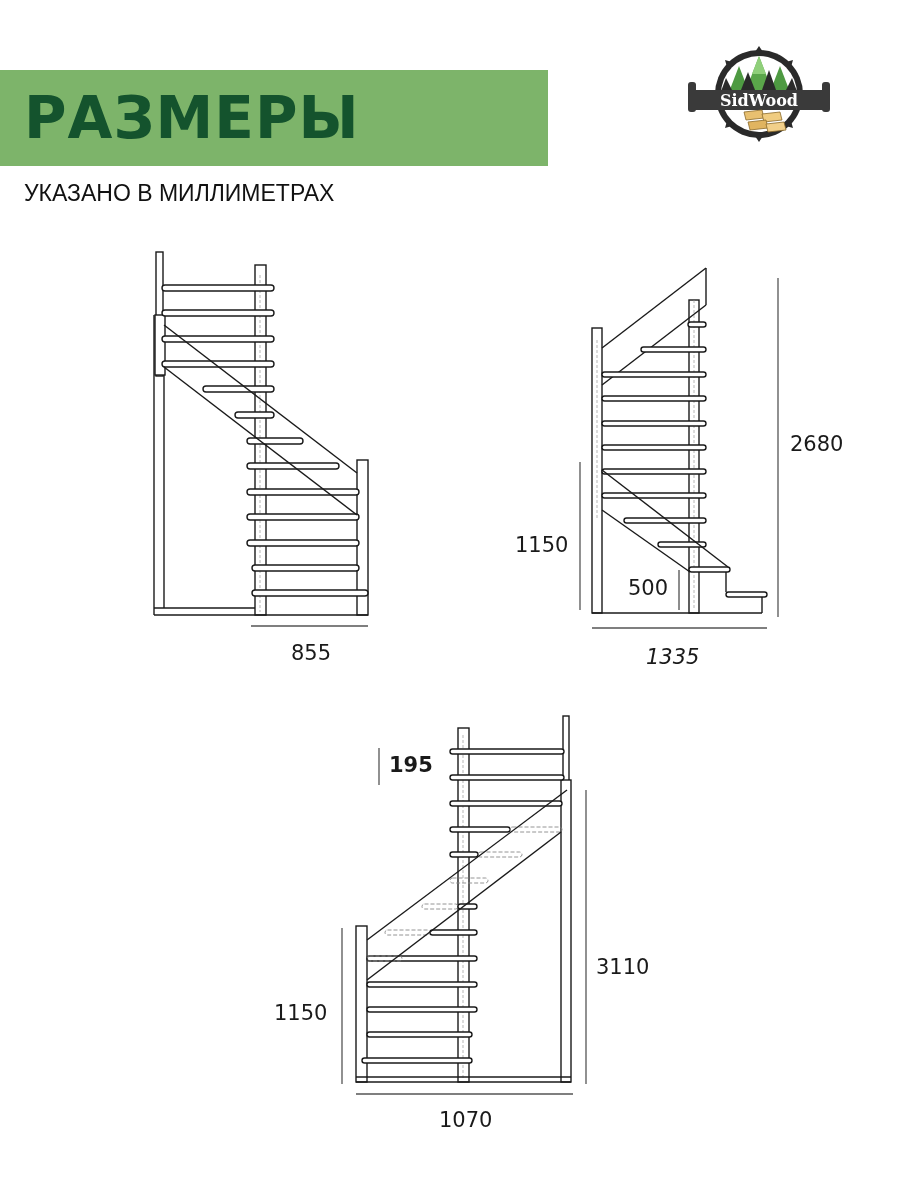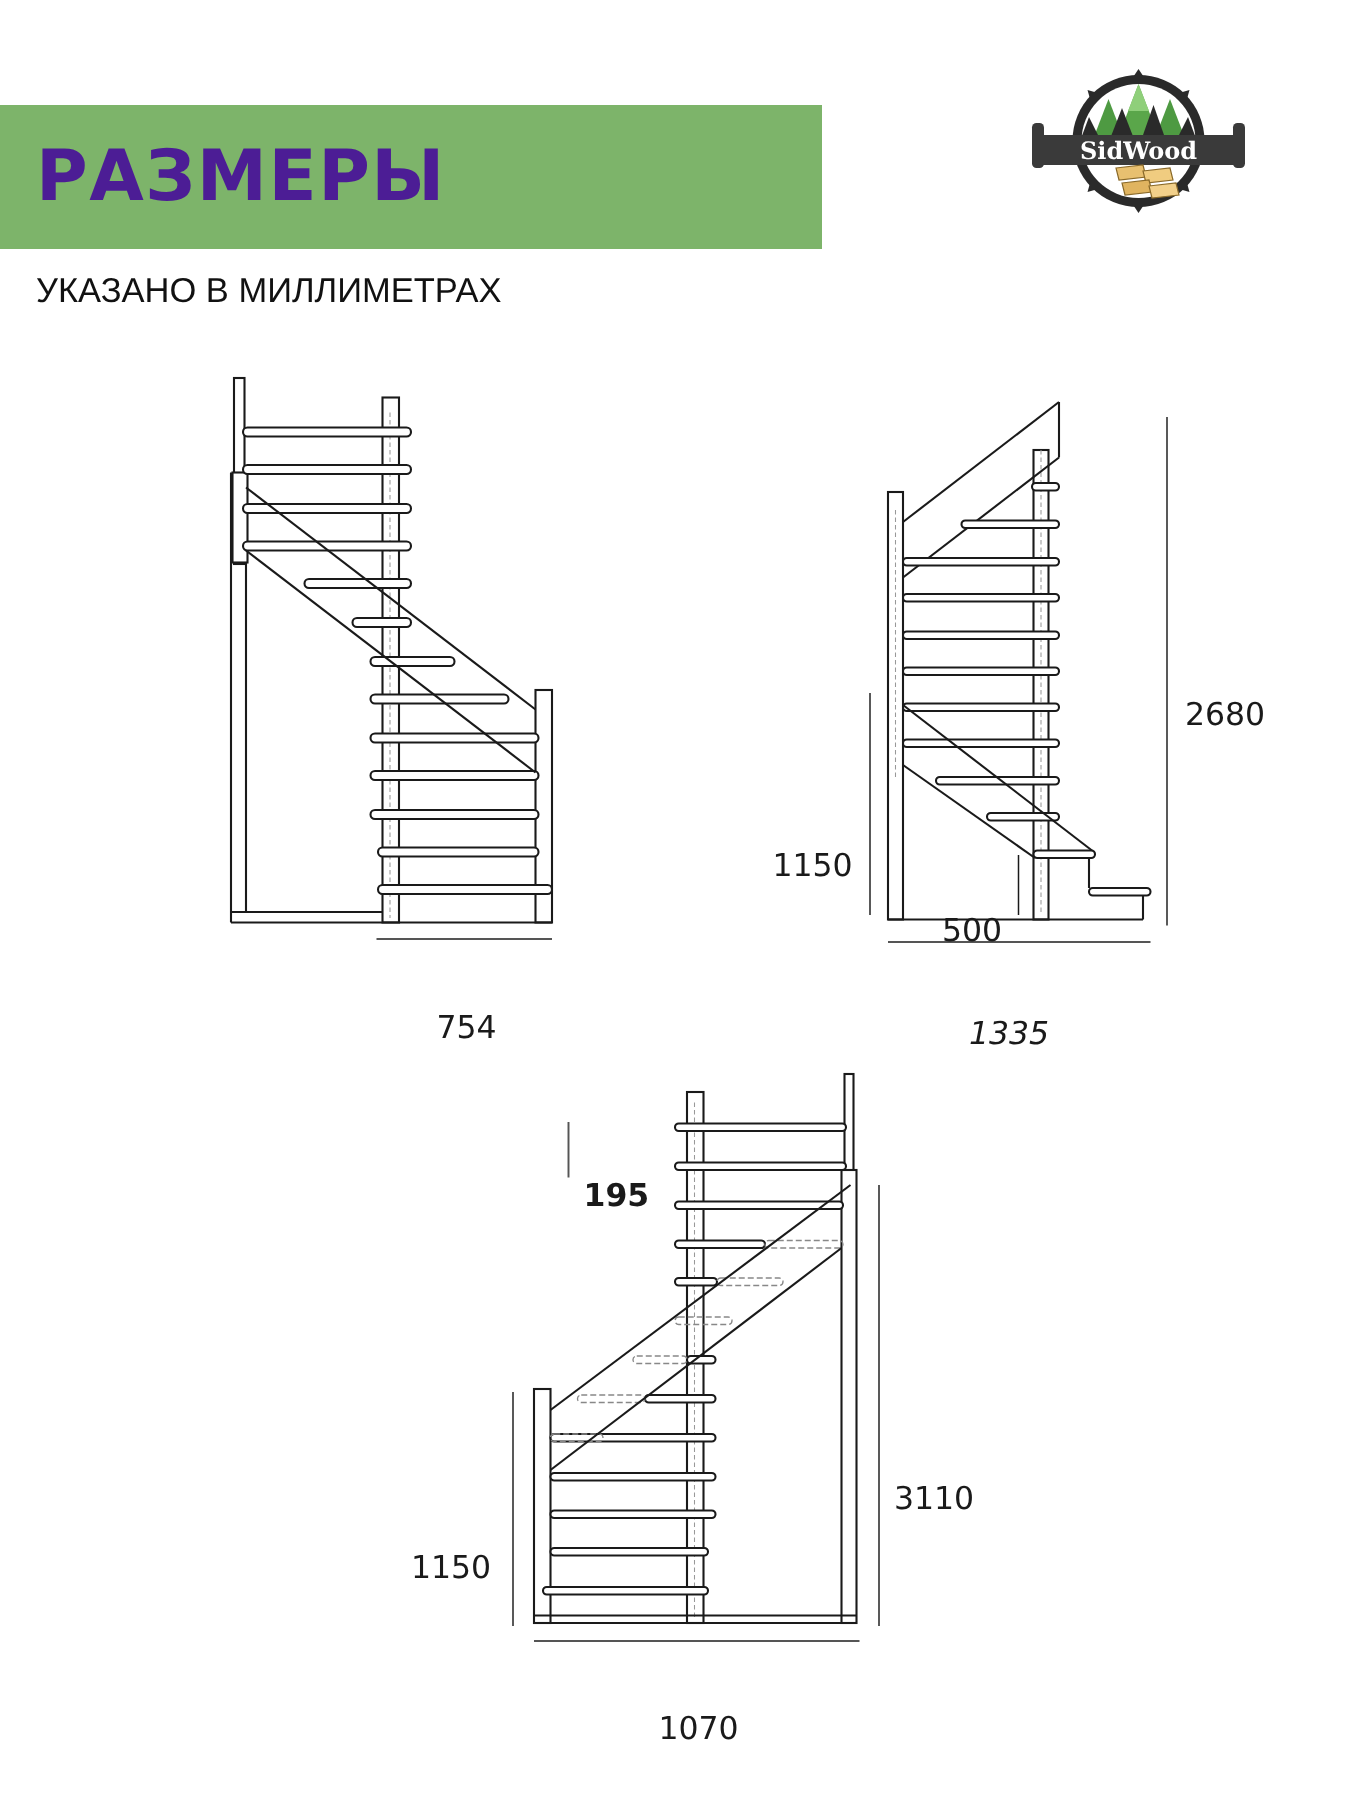--- a/index.html
+++ b/index.html
@@ -1,22 +1,22 @@
 <!DOCTYPE html>
 <html><head>
 <meta charset="utf-8">
 <style>
   html, body { margin:0; padding:0; background:#ffffff; }
   body { width:900px; height:1201px; position:relative; overflow:hidden; font-family:"Liberation Sans", sans-serif; }
   .banner { position:absolute; left:0; top:70px; width:548px; height:96px; background:#7db46a; }
-  .banner-title { position:absolute; left:24px; top:18px; font-family:"DejaVu Sans", sans-serif; font-weight:bold; font-size:47px; color:#4c1d95; letter-spacing:1px; line-height:60px; }
+  .banner-title { position:absolute; left:24px; top:18px; font-family:"DejaVu Sans", sans-serif; font-weight:bold; font-size:58px; color:#14532d; letter-spacing:1px; line-height:60px; }
   .subtitle { position:absolute; left:24px; top:178px; font-family:"Liberation Sans", sans-serif; font-weight:normal; font-size:23px; color:#111; line-height:30px; }
   .logo { position:absolute; left:684px; top:42px; width:150px; height:105px; }
   .drawing { position:absolute; left:0; top:0; width:900px; height:1201px; }
-  .dim { position:absolute; font-family:"DejaVu Sans", sans-serif; font-size:21px; color:#1a1a1a; line-height:24px;margin-top:32px; }
+  .dim { position:absolute; font-family:"DejaVu Sans", sans-serif; font-size:21px; color:#1a1a1a; line-height:24px; }
 </style>
 </head>
 <body>
 
 <div class="banner">
   <div class="banner-title">РАЗМЕРЫ</div>
 </div>
 <div class="subtitle">УКАЗАНО В МИЛЛИМЕТРАХ</div>
 
 <div class="logo">
@@ -186,21 +186,21 @@
 
     <line x1="367" y1="940" x2="567" y2="790"></line>
     <line x1="367" y1="980" x2="561" y2="832"></line>
   </g>
   <line x1="379" y1="748" x2="379" y2="785" stroke="#555" stroke-width="1.3"></line>
   <line x1="342" y1="928" x2="342" y2="1084" stroke="#555" stroke-width="1.3"></line>
   <line x1="586" y1="790" x2="586" y2="1084" stroke="#555" stroke-width="1.3"></line>
   <line x1="356" y1="1094" x2="573" y2="1094" stroke="#555" stroke-width="1.3"></line>
 </svg>
 
-<div class="dim" style="left:291px; top:641px;">754</div>
+<div class="dim" style="left:291px; top:641px;">855</div>
 
 <div class="dim" style="left:790px; top:432px;">2680</div>
 <div class="dim" style="left:515px; top:533px;">1150</div>
 <div class="dim" style="left:628px; top:576px;">500</div>
 <div class="dim" style="left:646px; top:645px;font-style:italic;">1335</div>
 
 <div class="dim" style="left:389px; top:753px;font-weight:bold;">195</div>
 <div class="dim" style="left:274px; top:1001px;">1150</div>
 <div class="dim" style="left:596px; top:955px;">3110</div>
 <div class="dim" style="left:439px; top:1108px;">1070</div>

